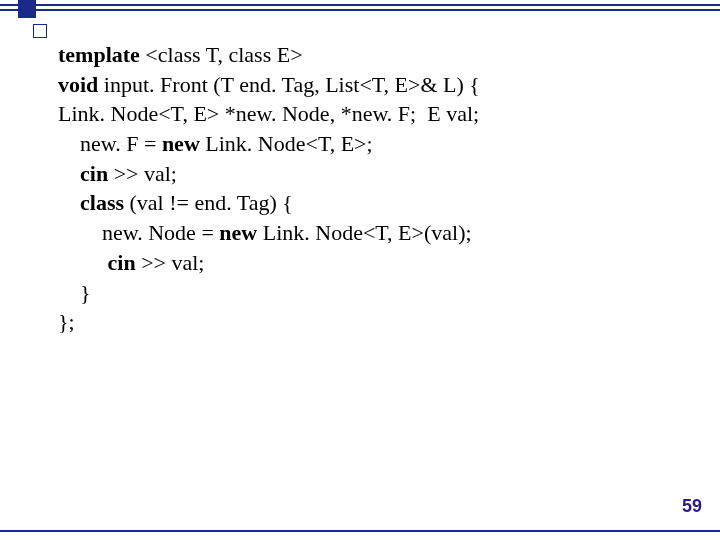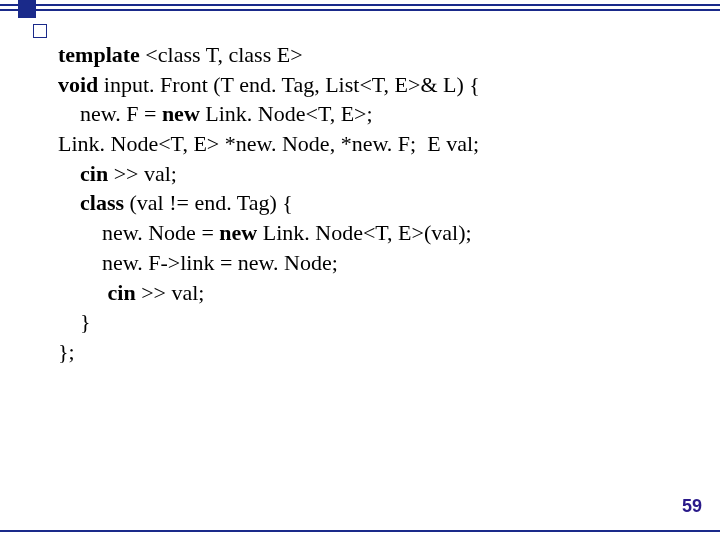--- a/index.html
+++ b/index.html
@@ -82,25 +82,24 @@
 <div class="deco-top">
   <div class="deco-line double-top"></div>
   <div class="deco-line double-bot"></div>
   <div class="deco-square s1"></div>
   <div class="deco-square small"></div>
 </div>
 
 <div class="content">
   <div><span class="b">template </span><span>&lt;class T, class E&gt;</span></div>
   <div><span class="b">void </span><span>input. Front (T end. Tag, List&lt;T, E&gt;&amp; L) {</span></div>
+  <div>Link. Node&lt;T, E&gt; *new. Node, *new. F;  E val;</div>
   <div><span>    new. F = </span><span class="b">new </span><span>Link. Node&lt;T, E&gt;;</span></div>
-  <div>Link. Node&lt;T, E&gt; *new. Node, *new. F;  E val;</div>
   <div><span>    </span><span class="b">cin </span><span>&gt;&gt; val;</span></div>
   <div><span>    </span><span class="b">class </span><span>(val != end. Tag) {</span></div>
   <div><span>        new. Node = </span><span class="b">new </span><span>Link. Node&lt;T, E&gt;(val);</span></div>
-  <div>        new. F-&gt;link = new. Node;</div>
   <div><span>        </span><span class="b"> cin </span><span>&gt;&gt; val;</span></div>
   <div>    }</div>
   <div>};</div>
 </div>
 
 <div class="page-num">59</div>
 <div class="bottom-line"></div>
 
 </body></html>

